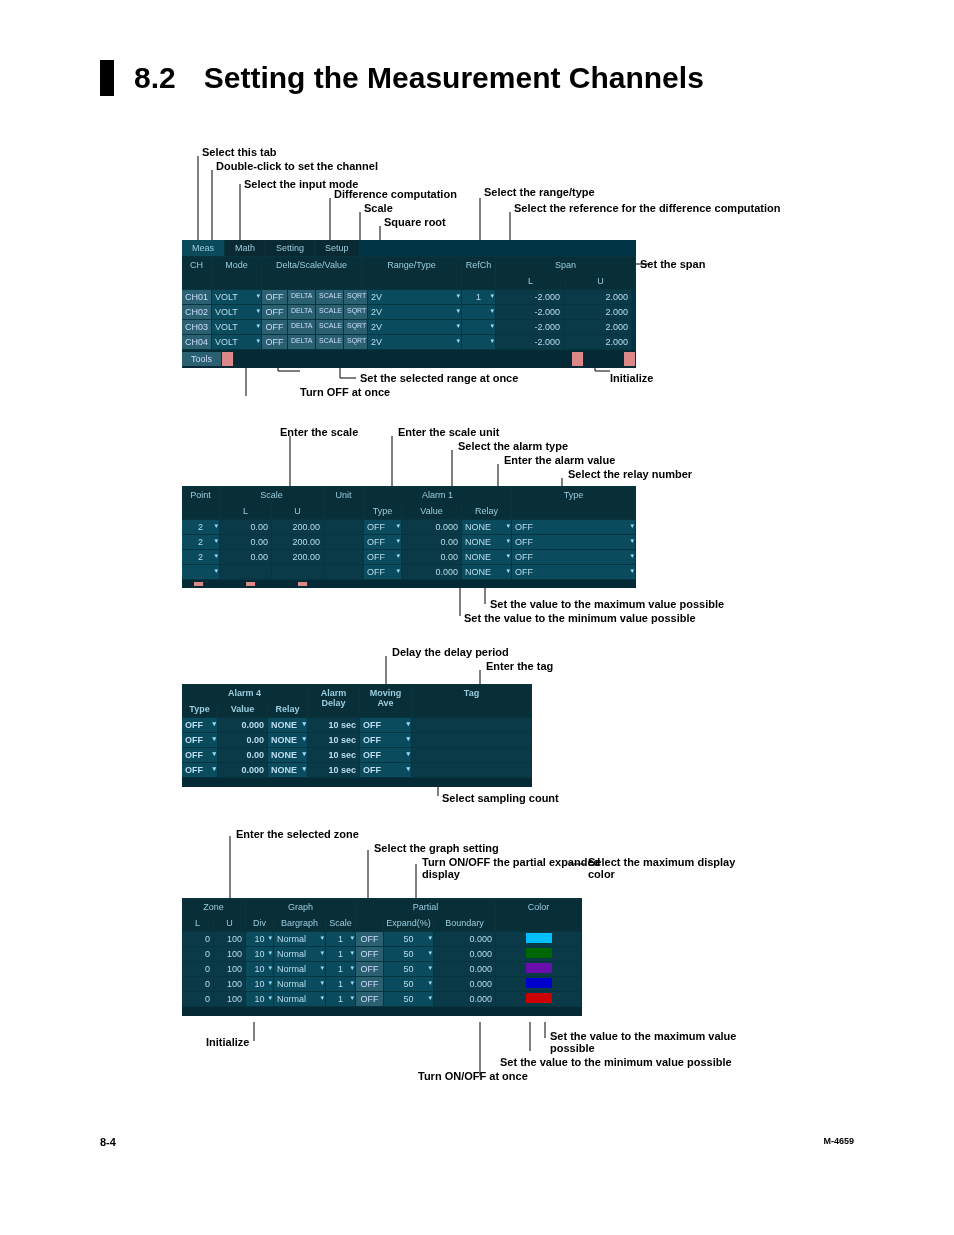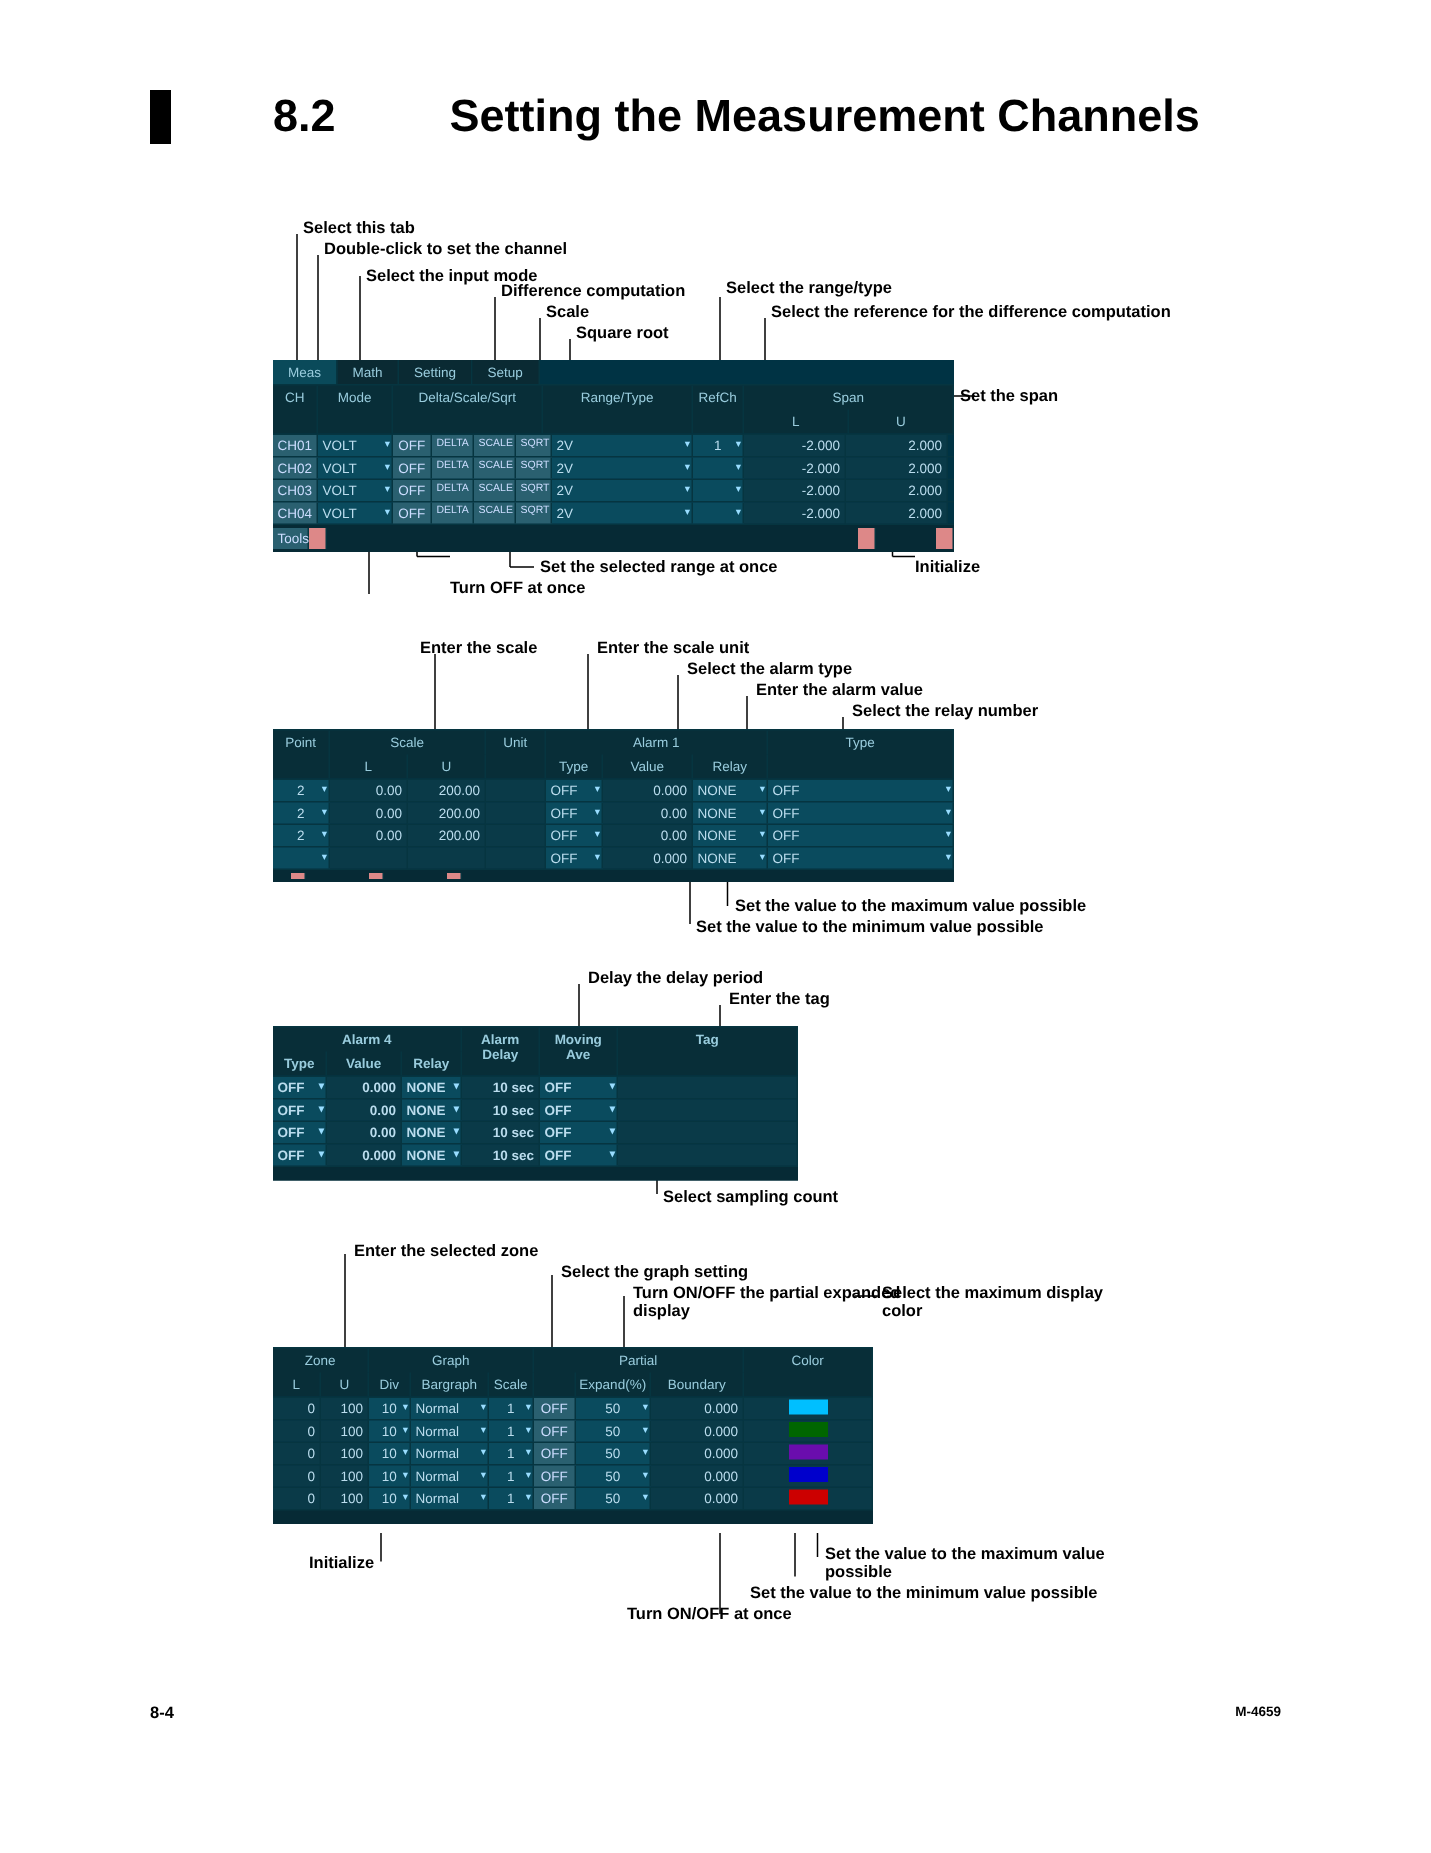--- a/index.html
+++ b/index.html
@@ -1,18 +1,18 @@
 <!DOCTYPE html>
 <html><head>
   <meta charset="utf-8">
   <style>
     * { margin: 0; padding: 0; box-sizing: border-box; }
     body { width: 954px; font-family: Arial, sans-serif; background: #fff; color: #000; }
     .page { padding: 60px 100px 40px 100px; position: relative; }
-    .title-bar { display: flex; align-items: center; margin-bottom: 50px; gap: 48px; }
+    .title-bar { display: flex; align-items: center; margin-bottom: 50px; }
     .title-mark { width: 14px; height: 36px; background: #000; margin-right: 20px; }
     .section-num { font-size: 30px; font-weight: bold; margin-right: 28px; }
     .section-title { font-size: 30px; font-weight: bold; }
 
     
     .shot-wrap { position: relative; margin: 0 auto; }
 
     
     .anno { position: absolute; font-size: 11px; font-weight: bold; white-space: nowrap; }
 
@@ -86,21 +86,21 @@
     <div class="panel" style="position:absolute;top:94px;left:2px;width:454px;">
       <div class="tab-row">
         <div class="tab active">Meas</div>
         <div class="tab">Math</div>
         <div class="tab">Setting</div>
         <div class="tab">Setup</div>
       </div>
       <div class="hdr-row">
         <div class="hdr" style="width:30px">CH</div>
         <div class="hdr" style="width:50px">Mode</div>
-        <div class="hdr" style="width:100px">Delta/Scale/Sqrt</div>
+        <div class="hdr" style="width:100px">Delta/Scale/Value</div>
         <div class="hdr" style="width:100px">Range/Type</div>
         <div class="hdr" style="width:34px">RefCh</div>
         <div style="flex:1">
           <div class="hdr" style="width:100%">Span</div>
           <div style="display:flex">
             <div class="hdr" style="width:50%">L</div>
             <div class="hdr" style="width:50%">U</div>
           </div>
         </div>
       </div>
@@ -148,21 +148,21 @@
             <div class="cell btn-cell" style="width:28px;font-size:7px">DELTA</div>
             <div class="cell btn-cell" style="width:28px;font-size:7px">SCALE</div>
             <div class="cell btn-cell" style="width:24px;font-size:7px">SQRT</div>
             <div class="cell dd l" style="width:94px">2V</div>
             <div class="cell dd" style="width:34px"></div>
             <div class="cell r" style="width:68px">-2.000</div>
             <div class="cell r" style="width:68px">2.000</div>
           </div>
         </div>
       <div style="display:flex;background:#062a35;padding:2px 0;border-top:1px solid #063540">
-        <div class="cell btn-cell" style="width:24px">Tools</div>
+        <div class="cell btn-cell" style="width:40px">Tools</div>
         <div class="cell pink-box" style="width:12px"></div>
         <div style="flex:1"></div>
         <div class="cell pink-box" style="width:12px"></div>
         <div class="cell pink-box" style="width:12px;margin-left:40px"></div>
       </div>
     </div>
   </div>
 
   <div class="shot-wrap" style="width:680px; height:220px; margin-left:80px;">
     <svg class="leaders" width="680" height="220">

